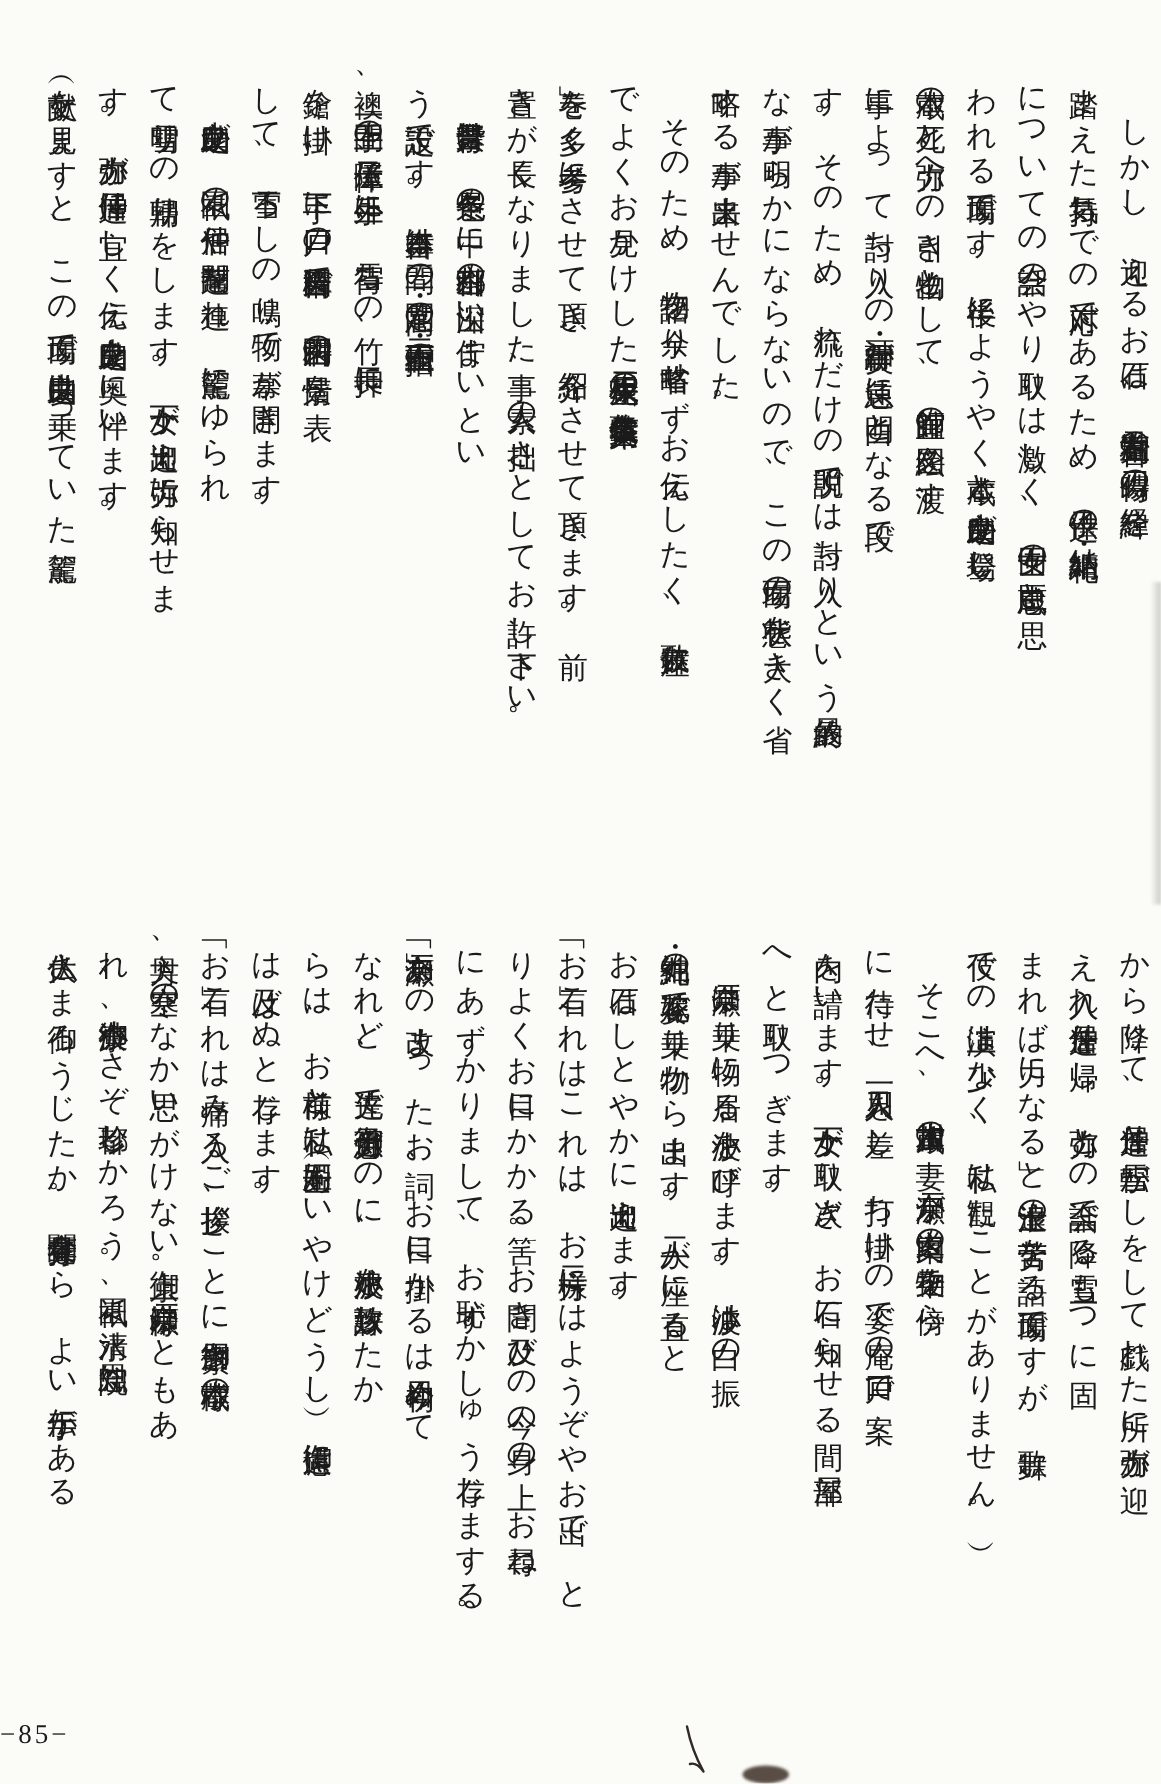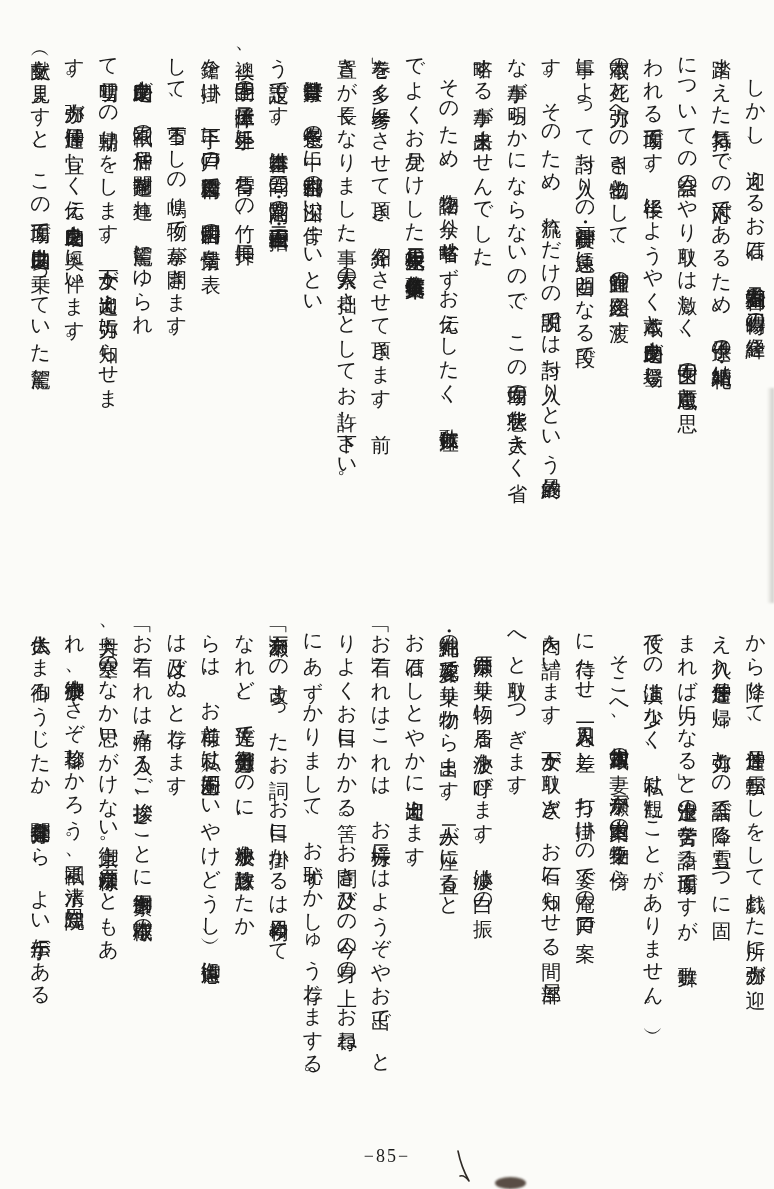--- a/index.html
+++ b/index.html
@@ -18,21 +18,21 @@
   }
   .block-upper { top:44px; }
   .block-lower { top:620px; }
   .col {
     writing-mode:vertical-rl; text-orientation:mixed;
     font-size:20px; line-height:21px; width:21px;
     letter-spacing:0.6px; color:var(--ink); white-space:pre;
   }
   .page-number {
     position:absolute; top:1146px; left:0; width:774px;
-    text-align:center; font-size:18px; letter-spacing:2px; color:var(--ink);
+    font-size:18px; letter-spacing:2px; color:var(--ink);
   }
   .smudge-right {
     position:absolute; right:0; top:388px; width:7px; height:215px;
     background:linear-gradient(to left,#c9c9c5,rgba(201,201,197,0));
     filter:blur(1px);
   }
   .pen-mark { position:absolute; left:454px; top:1148px; width:22px; height:40px; }
   .ink-smudge {
     position:absolute; left:495px; top:1177px; width:31px; height:12px;
     background:#3d2f26; border-radius:50%; filter:blur(1.2px); opacity:.85;

